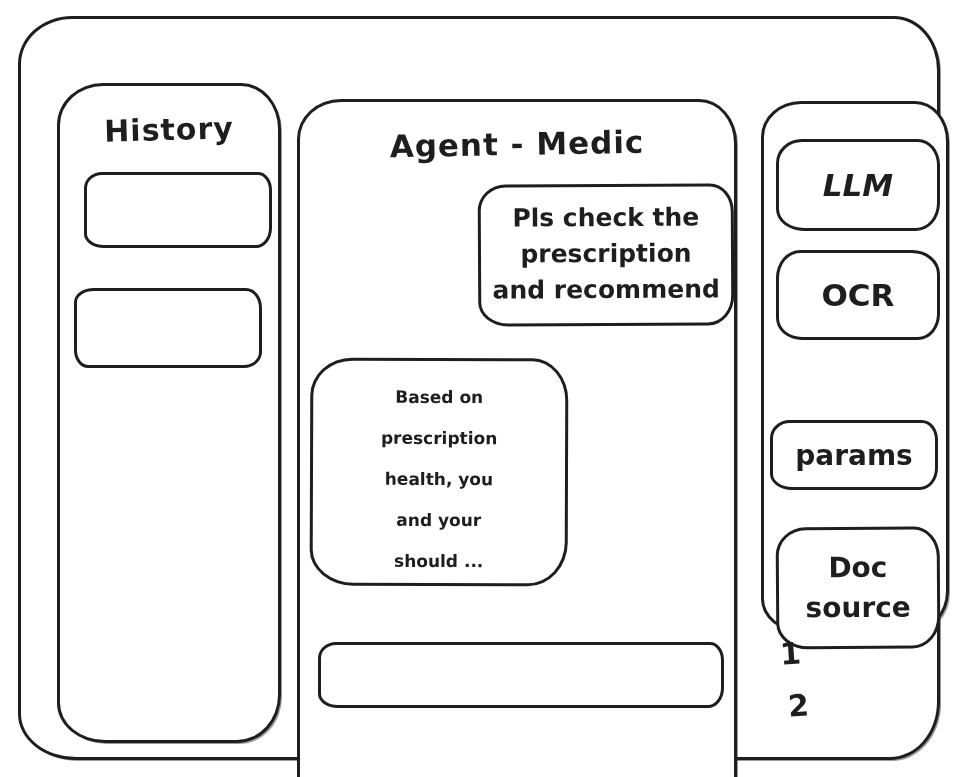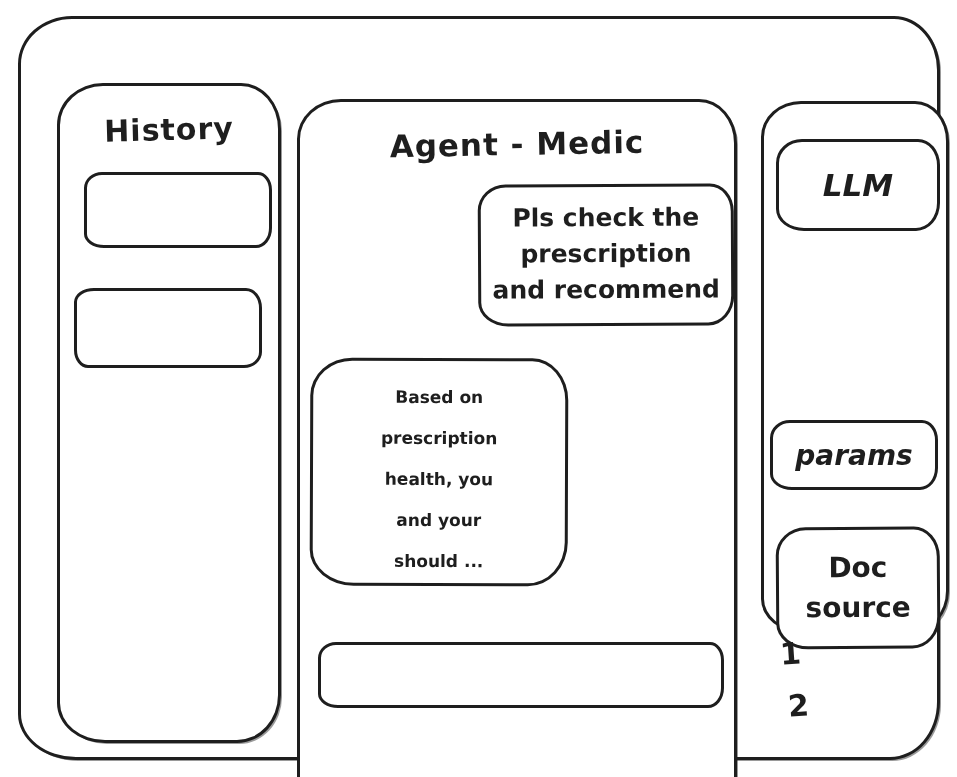--- a/index.html
+++ b/index.html
@@ -119,21 +119,20 @@
   }
   .tool-btn.ocr{
     left:12px;top:146px;width:164px;height:90px;
     border-radius:24px 28px 22px 26px / 28px 24px 26px 22px;
     font-size:31px;
   }
   .tool-btn.params{
     left:6px;top:316px;width:168px;height:70px;
     border-radius:20px 16px 18px 22px / 18px 20px 22px 16px;
     font-size:28px;
-    font-style:italic;
   }
   .tool-btn.doc{
     left:12px;top:423px;width:164px;height:122px;
     border-radius:30px 26px 28px 32px / 28px 30px 32px 26px;
     font-size:28px;
     flex-direction:column;
     line-height:40px;
     transform:rotate(-0.4deg);
   }
   .doc-num{
@@ -172,20 +171,21 @@
         <span class="line">health, you</span>
         <span class="line">and your</span>
         <span class="line">should ...</span>
       </div>
 
       <input class="chat-input" type="text" placeholder="" style="">
     </div>
 
     <div class="sketch tools-panel dbl">
       <div class="tool-btn llm">LLM</div>
+      <div class="tool-btn ocr">OCR</div>
       <div class="tool-btn params">params</div>
 
       <div class="tool-btn doc">
         <span class="line">Doc</span>
         <span class="line">source</span>
       </div>
 
       <div class="doc-num n1">1</div>
       <div class="doc-num n2">2</div>
     </div>

